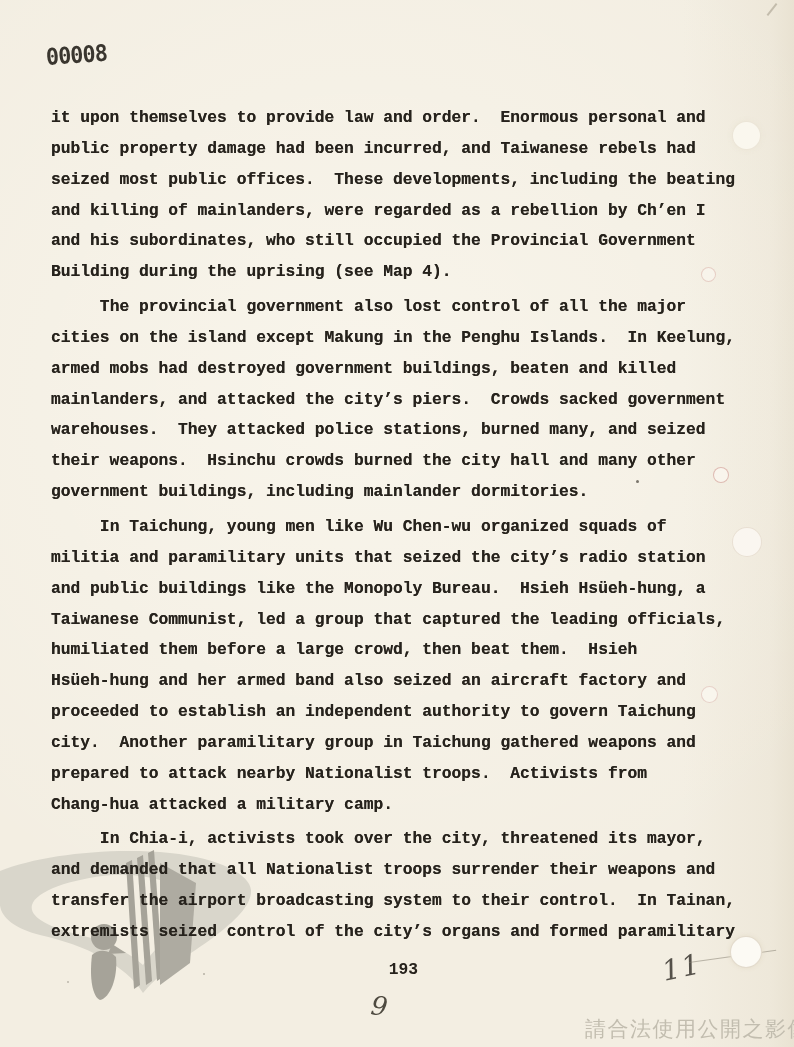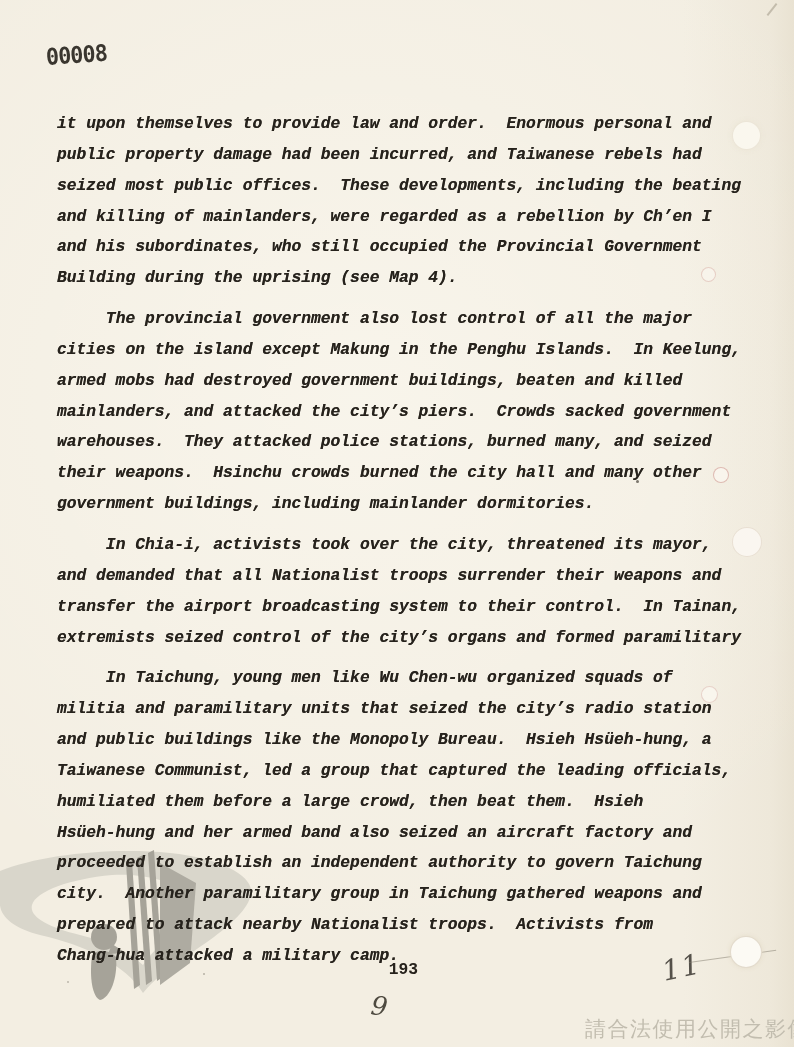--- a/index.html
+++ b/index.html
@@ -17,21 +17,21 @@
     color:#2d2922;letter-spacing:-1px;
     transform:rotate(-4deg) scaleX(.95);transform-origin:left top;
     opacity:.93;
   }
   .body-text{
     position:absolute;left:47px;top:99px;width:706px;z-index:2;
     font-size:16.3px;font-weight:700;line-height:30.85px;
     color:#26221c;
     text-shadow:0 0 .5px rgba(38,34,28,.75);
   }
-  .body-text p{margin:10px;white-space:pre-wrap;font-style:italic;}
+  .body-text p{margin:4px;white-space:pre-wrap;}
   .page-number{
     position:absolute;left:346px;top:960px;width:72px;z-index:2;
     text-align:right;font-size:16.3px;font-weight:700;color:#26221c;
   }
   .hw-nine{
     position:absolute;left:371px;top:991px;z-index:3;
     font-family:"DejaVu Serif",serif;font-style:italic;
     font-size:26px;color:#4e4a40;transform:rotate(7deg);
   }
   .hw-eleven{
@@ -94,34 +94,34 @@
 and killing of mainlanders, were regarded as a rebellion by Ch’en I
 and his subordinates, who still occupied the Provincial Government
 Building during the uprising (see Map 4).</p>
     <p>     The provincial government also lost control of all the major
 cities on the island except Makung in the Penghu Islands.  In Keelung,
 armed mobs had destroyed government buildings, beaten and killed
 mainlanders, and attacked the city’s piers.  Crowds sacked government
 warehouses.  They attacked police stations, burned many, and seized
 their weapons.  Hsinchu crowds burned the city hall and many other
 government buildings, including mainlander dormitories.</p>
-    <p>     In Chia-i, activists took over the city, threatened its mayor,
-and demanded that all Nationalist troops surrender their weapons and
-transfer the airport broadcasting system to their control.  In Tainan,
-extremists seized control of the city’s organs and formed paramilitary</p>
     <p>     In Taichung, young men like Wu Chen-wu organized squads of
 militia and paramilitary units that seized the city’s radio station
 and public buildings like the Monopoly Bureau.  Hsieh Hsüeh-hung, a
 Taiwanese Communist, led a group that captured the leading officials,
 humiliated them before a large crowd, then beat them.  Hsieh
 Hsüeh-hung and her armed band also seized an aircraft factory and
 proceeded to establish an independent authority to govern Taichung
 city.  Another paramilitary group in Taichung gathered weapons and
 prepared to attack nearby Nationalist troops.  Activists from
 Chang-hua attacked a military camp.</p>
+    <p>     In Chia-i, activists took over the city, threatened its mayor,
+and demanded that all Nationalist troops surrender their weapons and
+transfer the airport broadcasting system to their control.  In Tainan,
+extremists seized control of the city’s organs and formed paramilitary</p>
   </main>
 
   <div class="page-number">193</div>
 
   <div class="hw-nine">9</div>
   <div class="hw-eleven">11</div>
   <div class="pencil-line"></div>
   <div class="crease"></div>
 
   <div class="hole hole-1"></div>

